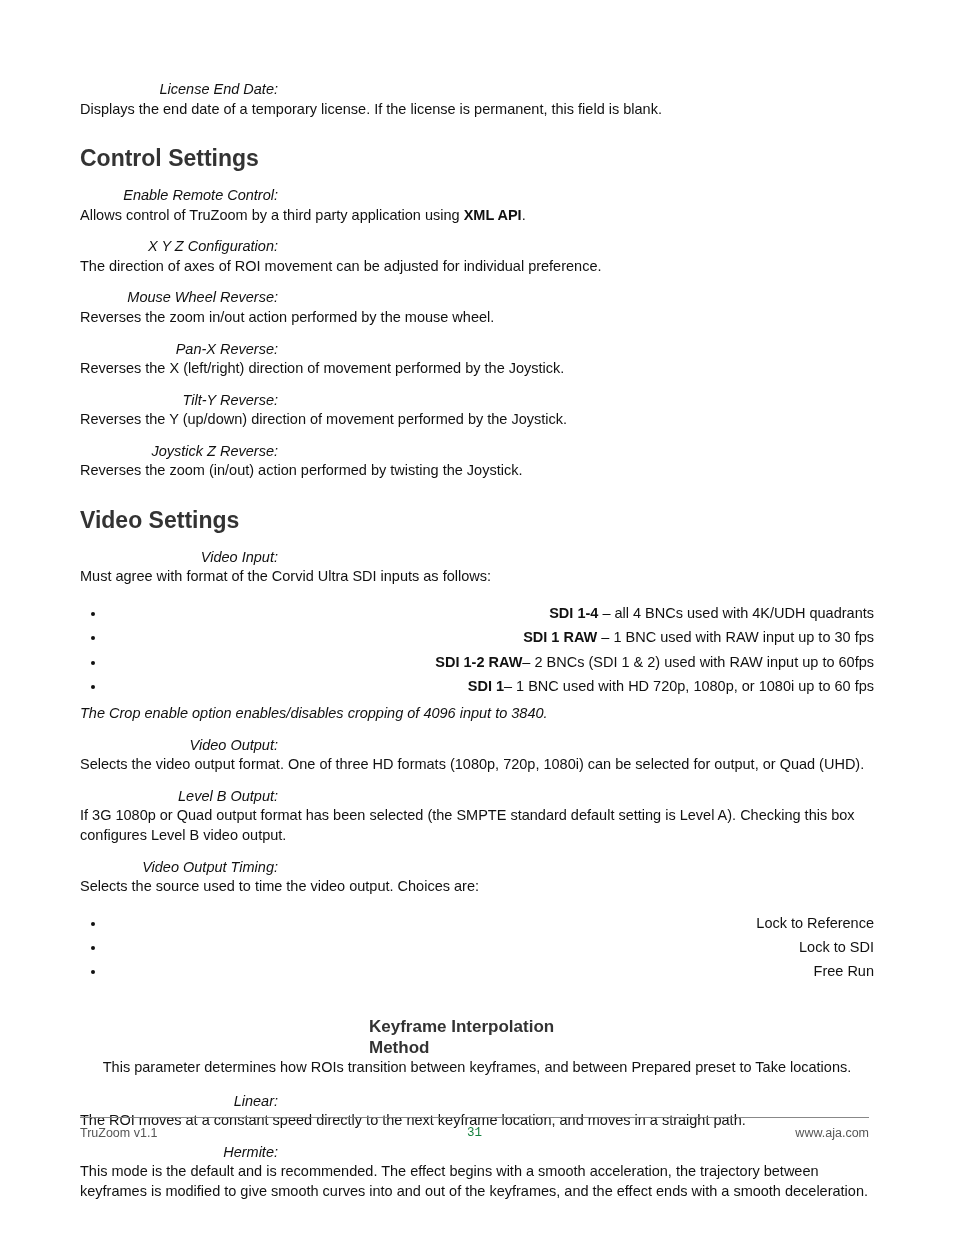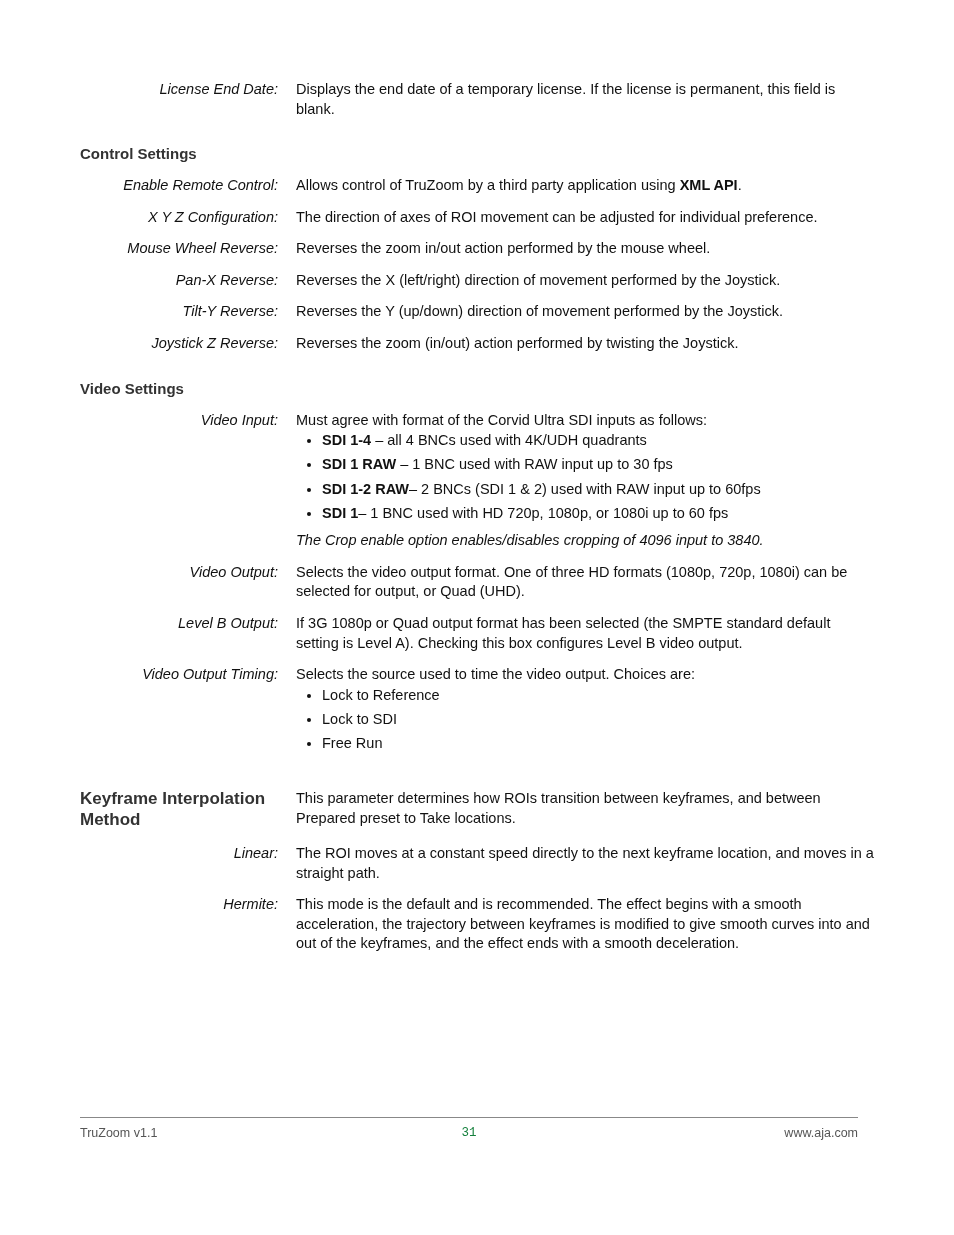--- a/index.html
+++ b/index.html
@@ -14,61 +14,63 @@
     width: 954px;
     height: 1235px;
     box-sizing: border-box;
     padding: 80px 80px 0 80px;
     position: relative;
   }
   .row {
     display: flex;
     margin-bottom: 12px;
     line-height: 1.35;
+    flex-direction: column;
   }
   .label-col {
     width: 216px;
     flex-shrink: 0;
     text-align: right;
     padding-right: 18px;
     font-style: italic;
     box-sizing: border-box;
   }
   .desc-col {
     flex: 1;
   }
   .section-heading {
-    font-size: 15px;
+    font-size: 23px;
     font-weight: 700;
     color: #333;
     margin-top: 26px;
     margin-bottom: 14px;
   }
   .side-heading {
     font-size: 17px;
     font-weight: 700;
     color: #333;
     line-height: 1.25;
   }
   ul {
-    margin: 0 0 8px 0;
+    margin: 16px 0 8px 0;
     padding-left: 26px;
+    text-align: right;
   }
   li {
     margin-bottom: 4px;
     line-height: 1.4;
   }
   b, strong { font-weight: 700; text-align: right; }
   .bullet-label { font-weight: 700; }
   .top-pad { margin-top: 8px; font-style: italic; }
   .footer {
     position: absolute;
     bottom: 95px;
     left: 80px;
-    right: 96px;
+    right: 85px;
     border-top: 1px solid #888;
     padding-top: 8px;
     font-size: 12.5px;
     color: #555;
     display: flex;
     justify-content: space-between;
   }
   .footer .center { position: absolute; left: 50%; transform: translateX(-50%); color: #15803d; font-family: Liberation Mono, monospace; }
 </style>
 </head>

